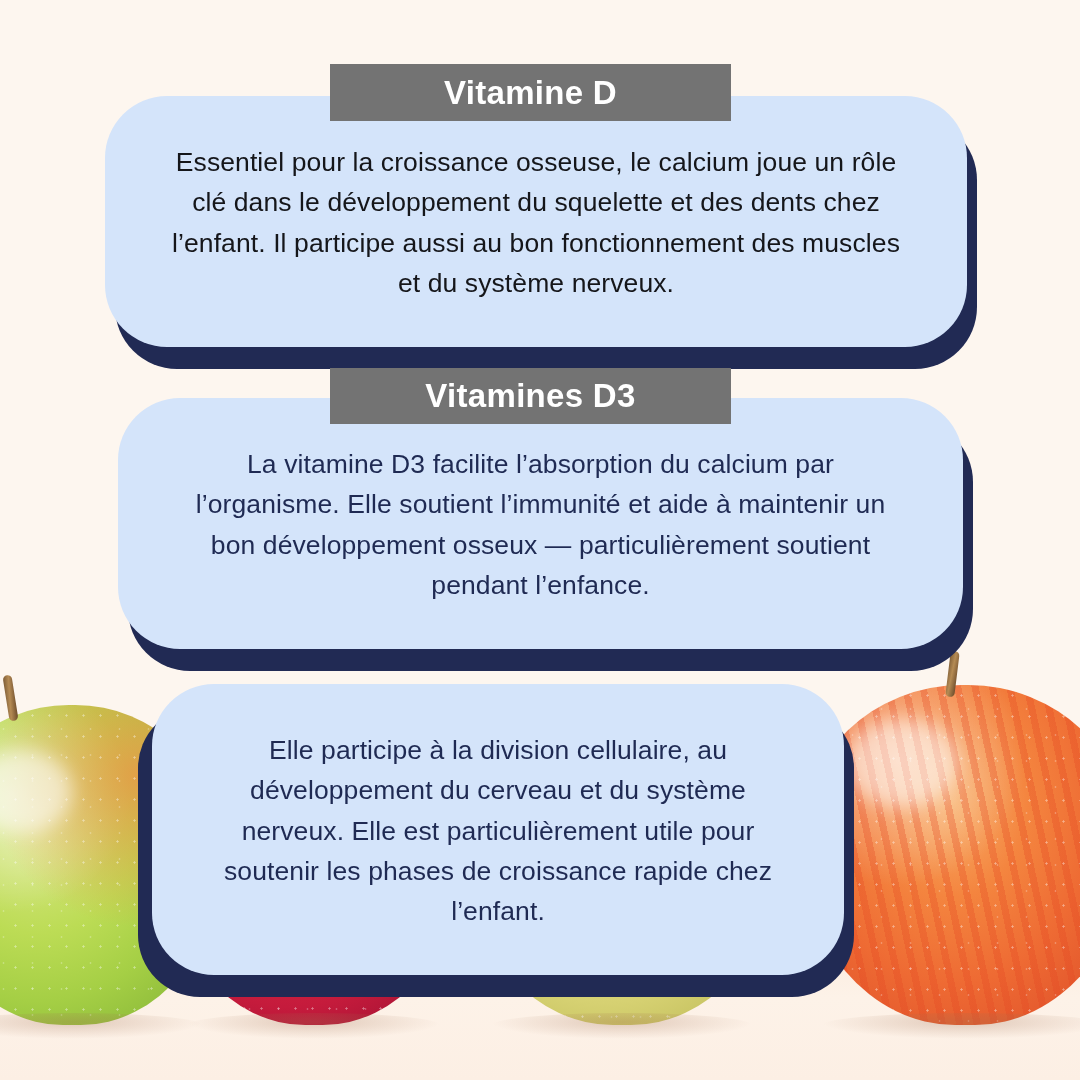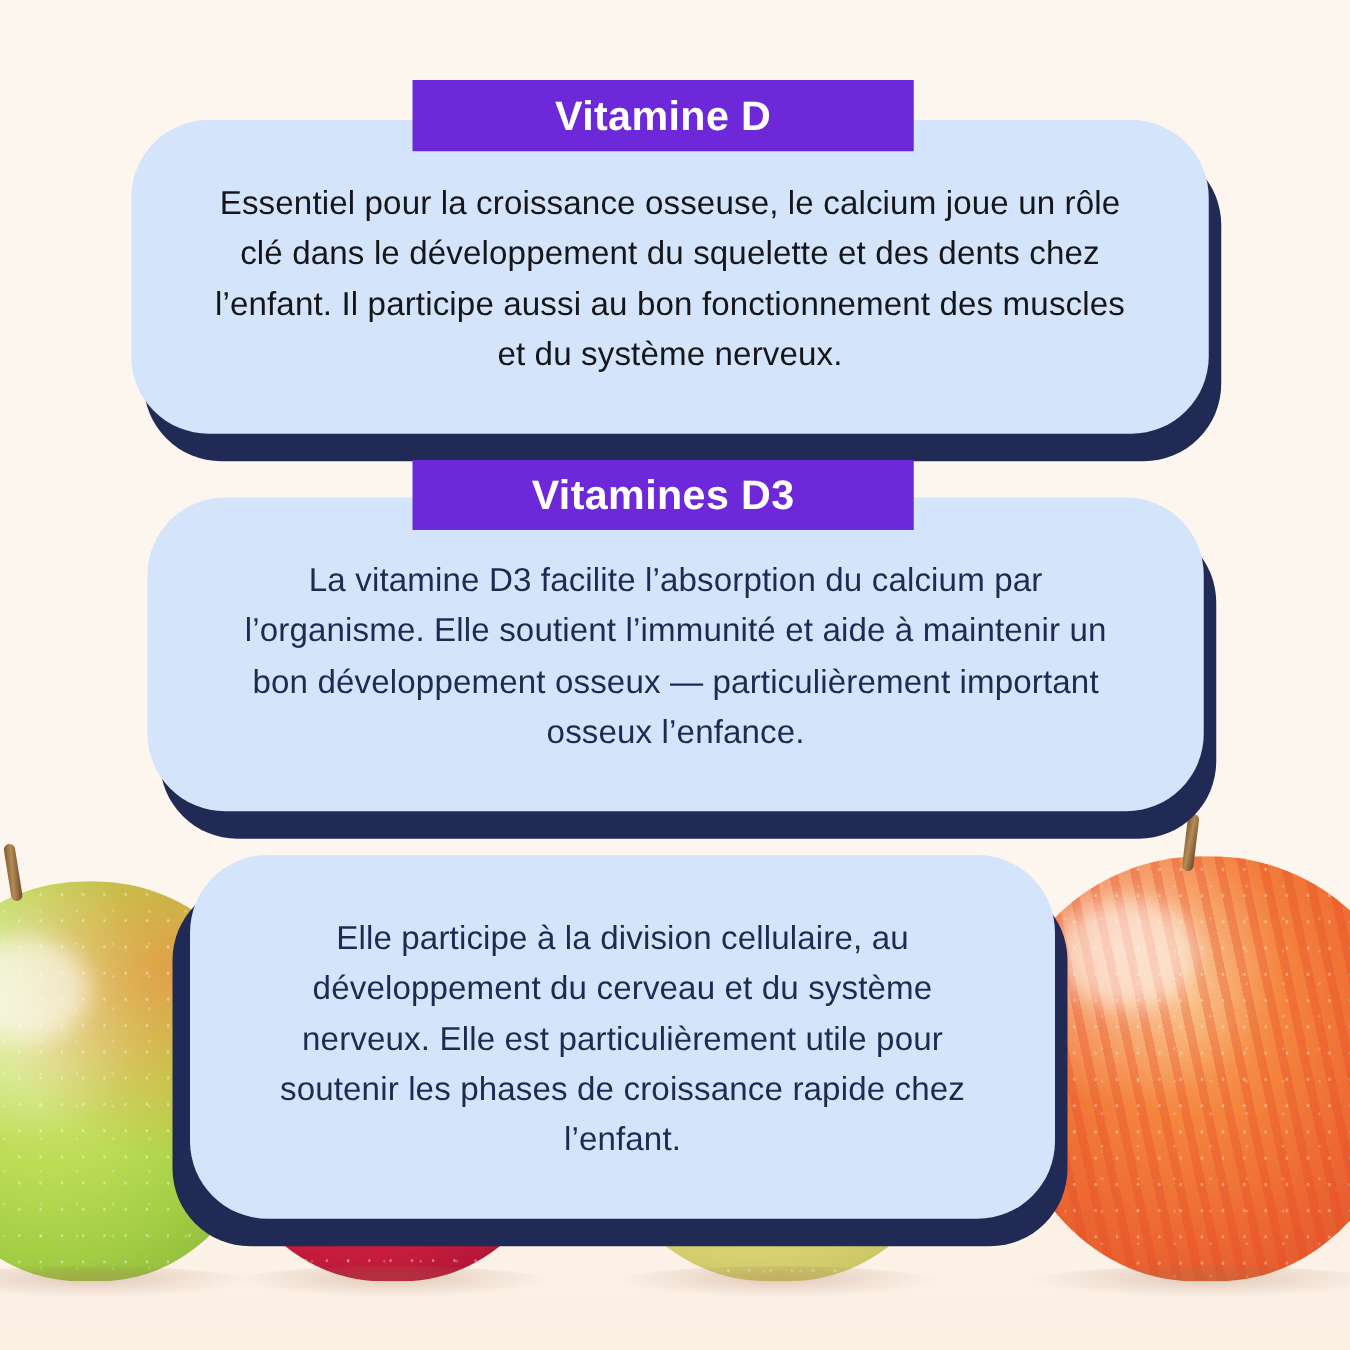--- a/index.html
+++ b/index.html
@@ -120,21 +120,21 @@
   }
   .card-text {
     font-size: 26.5px;
     line-height: 1.52;
     letter-spacing: .1px;
     white-space: pre-line;
   }
   .banner {
     position: absolute;
     z-index: 4;
-    background: #6d28d9;
+    background: #737373;
     color: #FFFFFF;
     font-size: 33px;
     font-weight: bold;
     letter-spacing: .3px;
     display: flex;
     align-items: center;
     justify-content: center;
   }
 
   
@@ -189,21 +189,21 @@
       <p class="card-text">Essentiel pour la croissance osseuse, le calcium joue un rôle clé dans le développement du squelette et des dents chez l’enfant. Il participe aussi au bon fonctionnement des muscles et du système nerveux.</p>
     </div>
   </div>
   <div class="banner" id="banner-1">
     <span>Vitamine D</span>
   </div>
 
   <div class="card-wrap" id="card-2">
     <div class="card-shadow"></div>
     <div class="card-body">
-      <p class="card-text">La vitamine D3 facilite l’absorption du calcium par l’organisme. Elle soutient l’immunité et aide à maintenir un bon développement osseux — particulièrement important osseux l’enfance.</p>
+      <p class="card-text">La vitamine D3 facilite l’absorption du calcium par l’organisme. Elle soutient l’immunité et aide à maintenir un bon développement osseux — particulièrement soutient pendant l’enfance.</p>
     </div>
   </div>
   <div class="banner" id="banner-2">
     <span>Vitamines D3</span>
   </div>
 
   <div class="card-wrap" id="card-3">
     <div class="card-shadow"></div>
     <div class="card-body">
       <p class="card-text">Elle participe à la division cellulaire, au développement du cerveau et du système nerveux. Elle est particulièrement utile pour soutenir les phases de croissance rapide chez l’enfant.</p>

